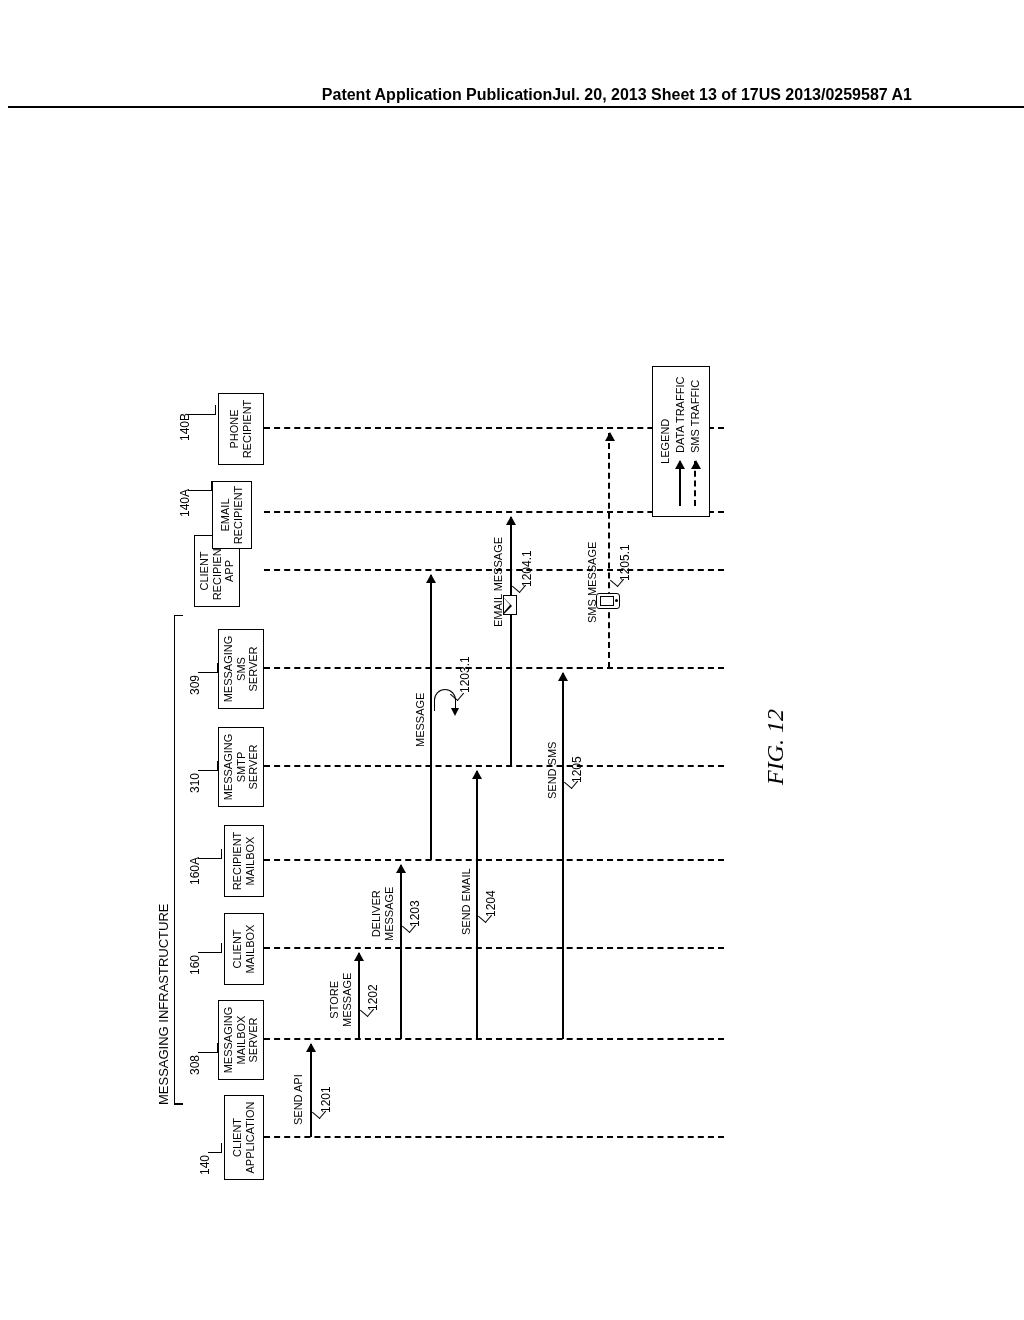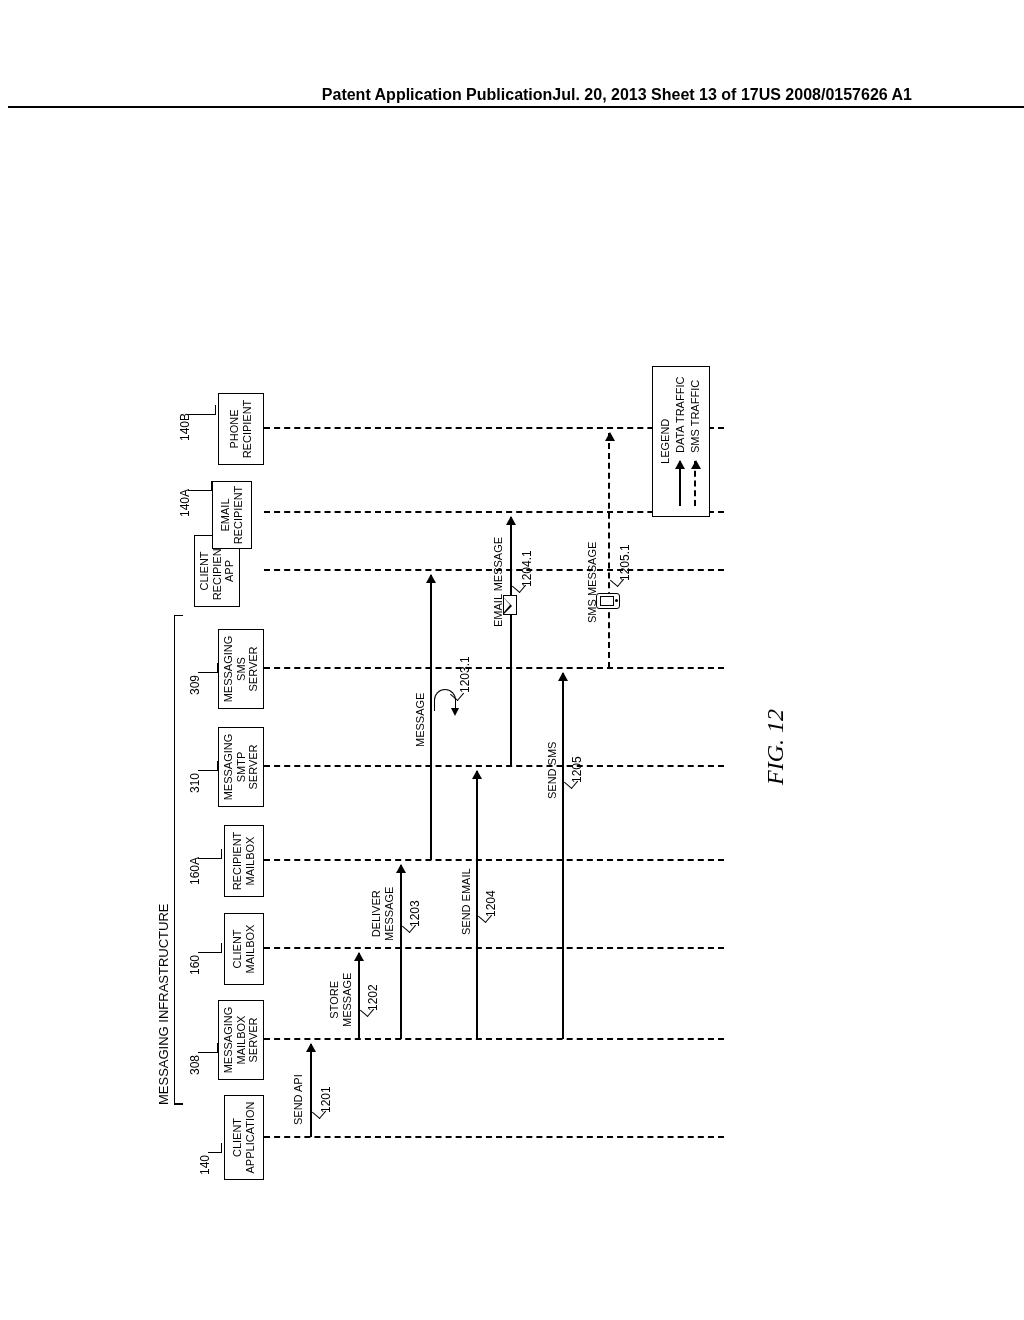--- a/index.html
+++ b/index.html
@@ -216,21 +216,21 @@
     font-size: 24px;
     font-family: "Times New Roman", serif;
   }
 </style>
 </head>
 <body>
 
 <div class="header">
   <span>Patent Application Publication</span>
   <span>Jul. 20, 2013  Sheet 13 of 17</span>
-  <span>US 2008/0157626 A1</span>
+  <span>US 2013/0259587 A1</span>
 </div>
 
 <div class="diagram">
 
   <div class="bracket-label" style="left:80px; top:4px;">MESSAGING INFRASTRUCTURE</div>
   <div class="bracket" style="left:80px; top:22px; width:490px;"></div>
 
   <div class="ref-label" style="left:10px; top:46px;">140</div>
   <div class="ref-line" style="left:32px; top:56px; height:14px;"></div>
   <div class="actor-box" style="left:5px; top:72px; width:85px; height:40px;">CLIENT<br>APPLICATION</div>

